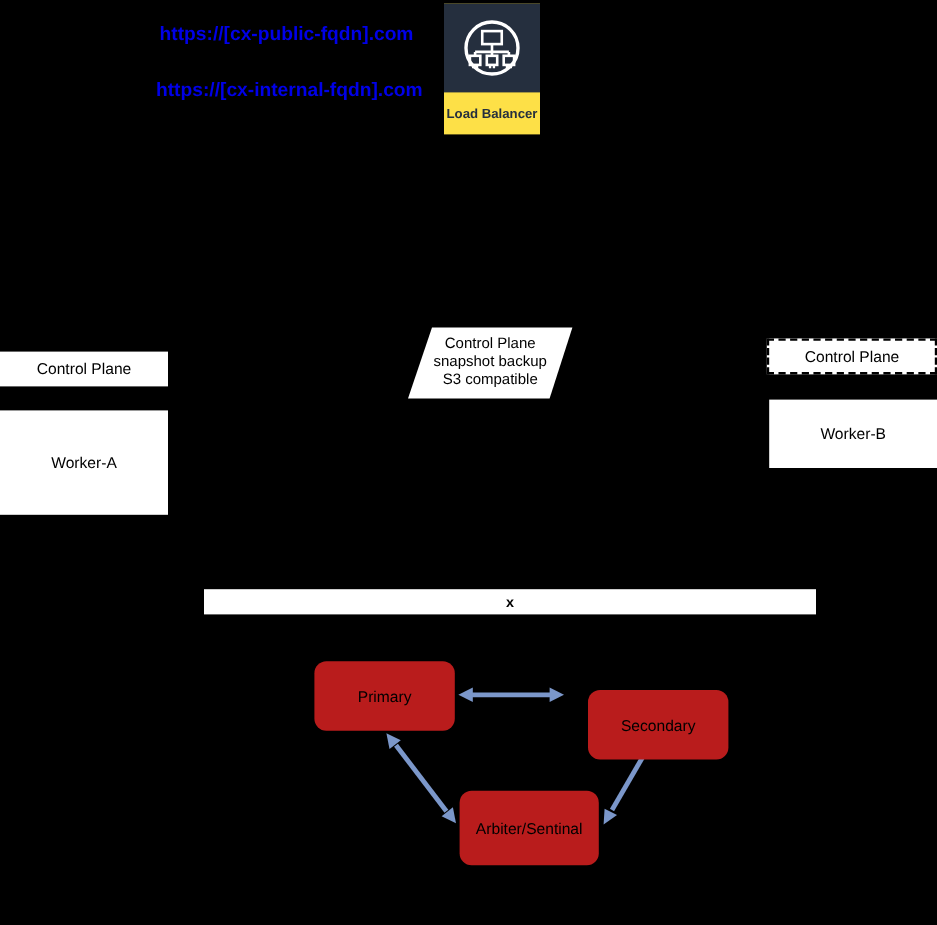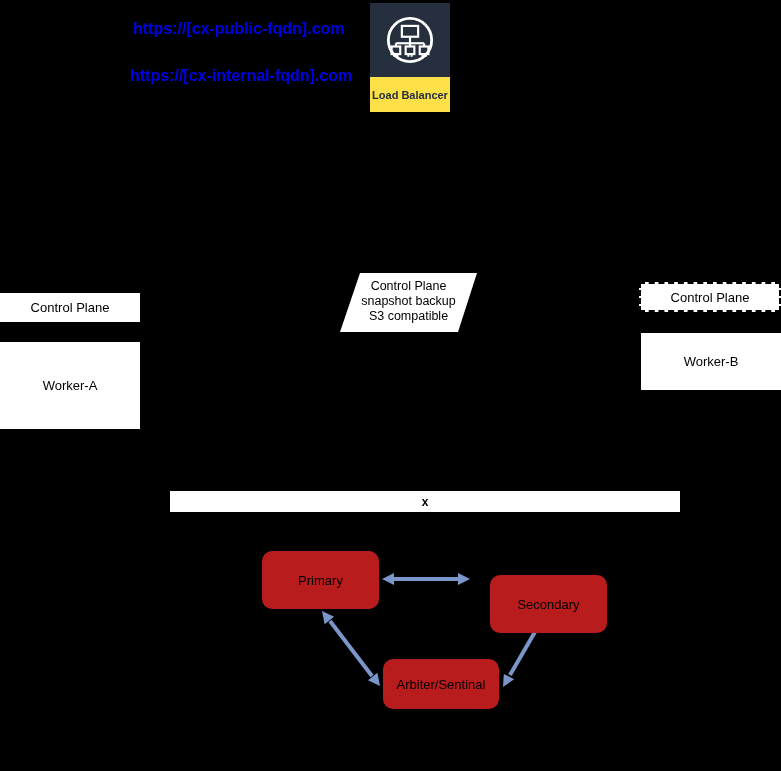--- a/index.html
+++ b/index.html
@@ -33,21 +33,21 @@
   .cp-right{left:639px;top:282px;width:142px;height:30px;border:2px dashed #000;}
   .worker-b{left:641px;top:333px;width:140px;height:57px;}
   
   .divider{left:170px;top:491px;width:510px;height:21px;background:#fff;color:#000;
     display:flex;align-items:center;justify-content:center;font-size:12px;font-weight:bold;}
   
   .node{background:#b91c1c;border-radius:10px;color:#000;display:flex;align-items:center;
     justify-content:center;font-size:13px;}
   .node-primary{left:262px;top:551px;width:117px;height:58px;}
   .node-secondary{left:490px;top:551px;width:117px;height:58px;margin-top:24px;}
-  .node-arbiter{left:383px;top:659px;width:116px;height:50px;}
+  .node-arbiter{left:383px;top:659px;width:116px;height:62px;}
   
   .para-text{left:350px;top:279px;width:117px;color:#000;font-size:12.5px;line-height:15px;
     text-align:center;}
   svg.overlay{position:absolute;left:0;top:0;width:781px;height:771px;pointer-events:none;}
   .arrow-line{stroke:var(--arrow-blue);stroke-width:4;fill:none;}
   .arrow-head{fill:var(--arrow-blue);}
 </style>
 </head>
 <body>
 

